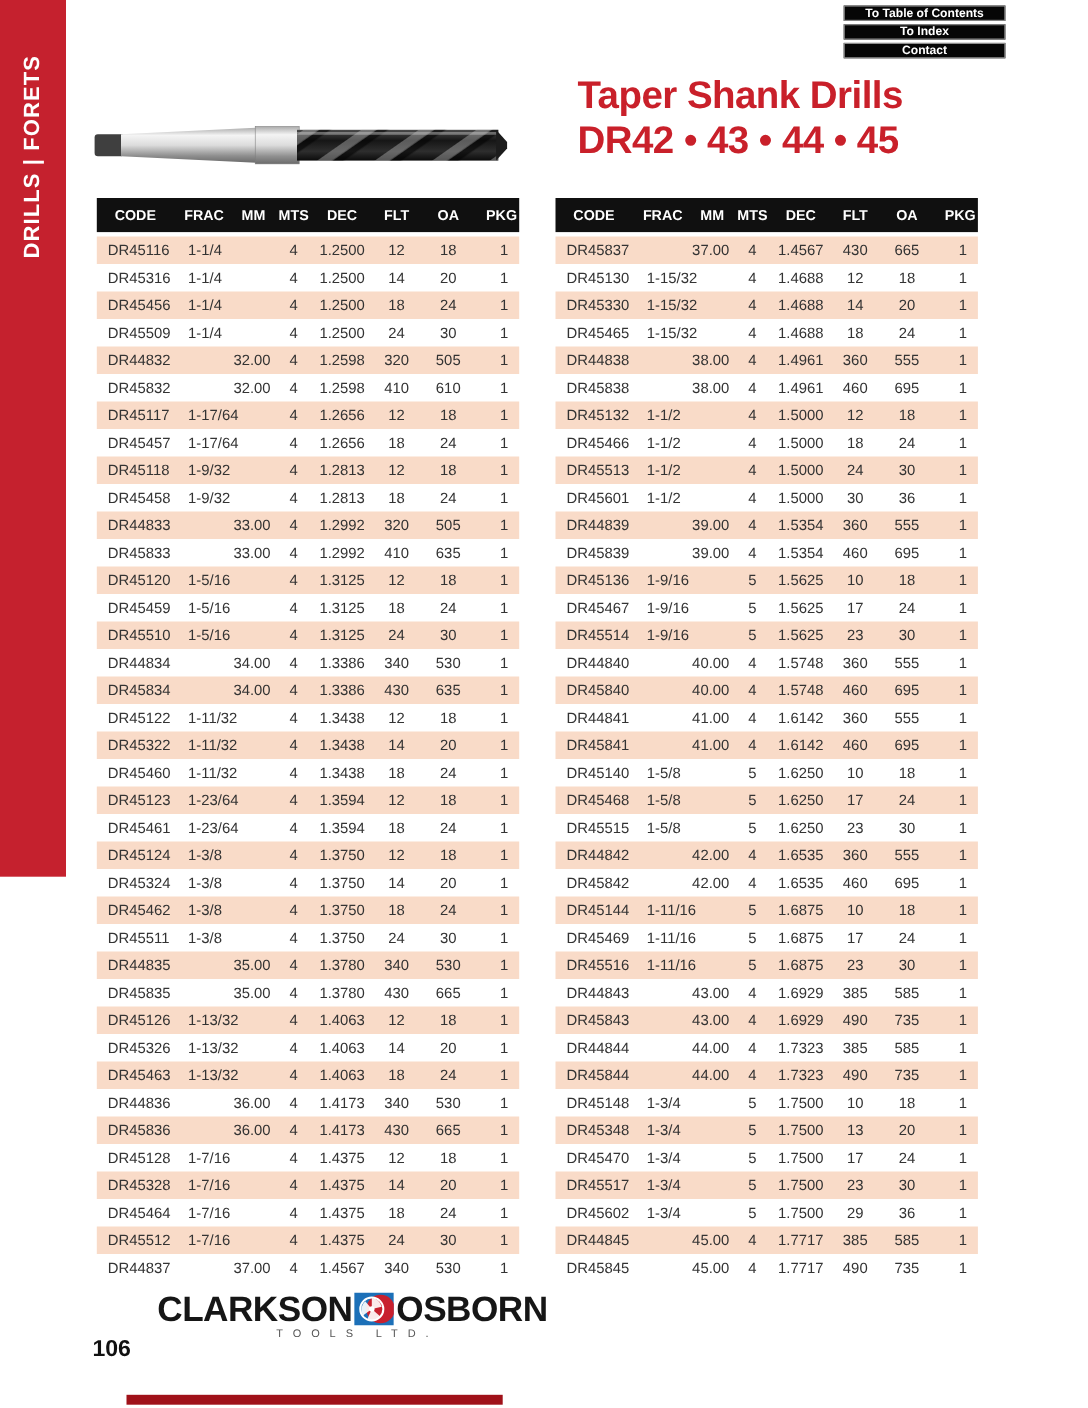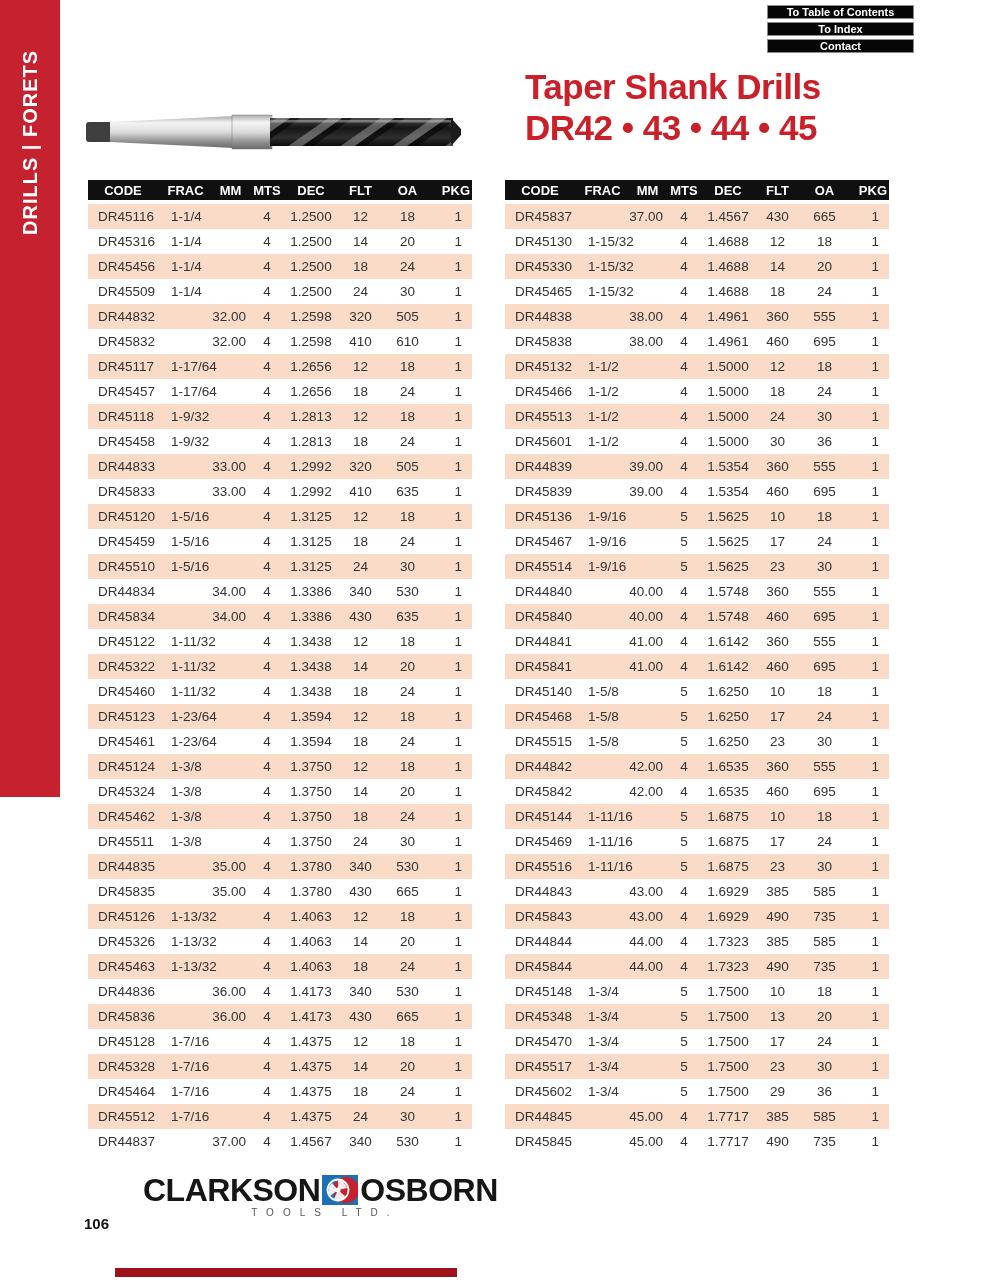--- a/index.html
+++ b/index.html
@@ -24,35 +24,35 @@
   .t1,.t2{font-size:35px;font-weight:bold;line-height:41px;letter-spacing:-0.5px;white-space:nowrap;}
 
   
   .drill{position:absolute;left:84px;top:106px;}
 
   
   .table{position:absolute;top:180px;width:384px;}
   .table-left{left:88px;}
   .table-right{left:505px;}
   .thead{display:grid;grid-template-columns:70px 55px 35px 38px 50px 49px 45px 42px;
-        height:20px;background:#101010;}
+        height:31px;background:#101010;}
   .hcell{color:#fff;font-weight:bold;font-size:13px;display:flex;align-items:center;justify-content:center;}
   .hcell.c7{justify-content:flex-end;padding-right:2px;box-sizing:border-box;}
   .tbody{margin-top:4px;}
   .trow{display:grid;grid-template-columns:70px 55px 35px 38px 50px 49px 45px 42px;height:25px;}
   .trow:nth-child(odd){background:#f9dbc8;}
   .cell{display:flex;align-items:center;font-size:13.5px;color:#333;box-sizing:border-box;white-space:nowrap;}
   .cell.c0{padding-left:10px;}
   .cell.c1{padding-left:13px;}
   .cell.c2{justify-content:flex-end;padding-right:2px;}
   .cell.c3,.cell.c4,.cell.c5,.cell.c6{justify-content:center;}
   .cell.c7{justify-content:flex-end;padding-right:10px;}
 
   
-  .pageno{position:absolute;left:84px;top:1215px;font-size:15px;font-weight:bold;color:#111;}
+  .pageno{position:absolute;left:84px;top:1215px;font-size:21px;font-weight:bold;color:#111;}
   .brand{position:absolute;left:143px;top:1172px;}
   .brand-row{display:flex;align-items:center;font-size:32px;font-weight:bold;color:#161616;
         letter-spacing:-0.5px;line-height:36px;}
   .brand-icon{width:36px;height:30px;margin:0 2px;}
   .brand-sub{margin-top:-1px;text-align:center;font-size:10px;letter-spacing:9px;color:#555;
         padding-left:9px;white-space:nowrap;}
   .footer-redbar{position:absolute;left:115px;top:1268px;width:342px;height:9px;background:#a01119;}
 </style>
 </head>
 <body>

